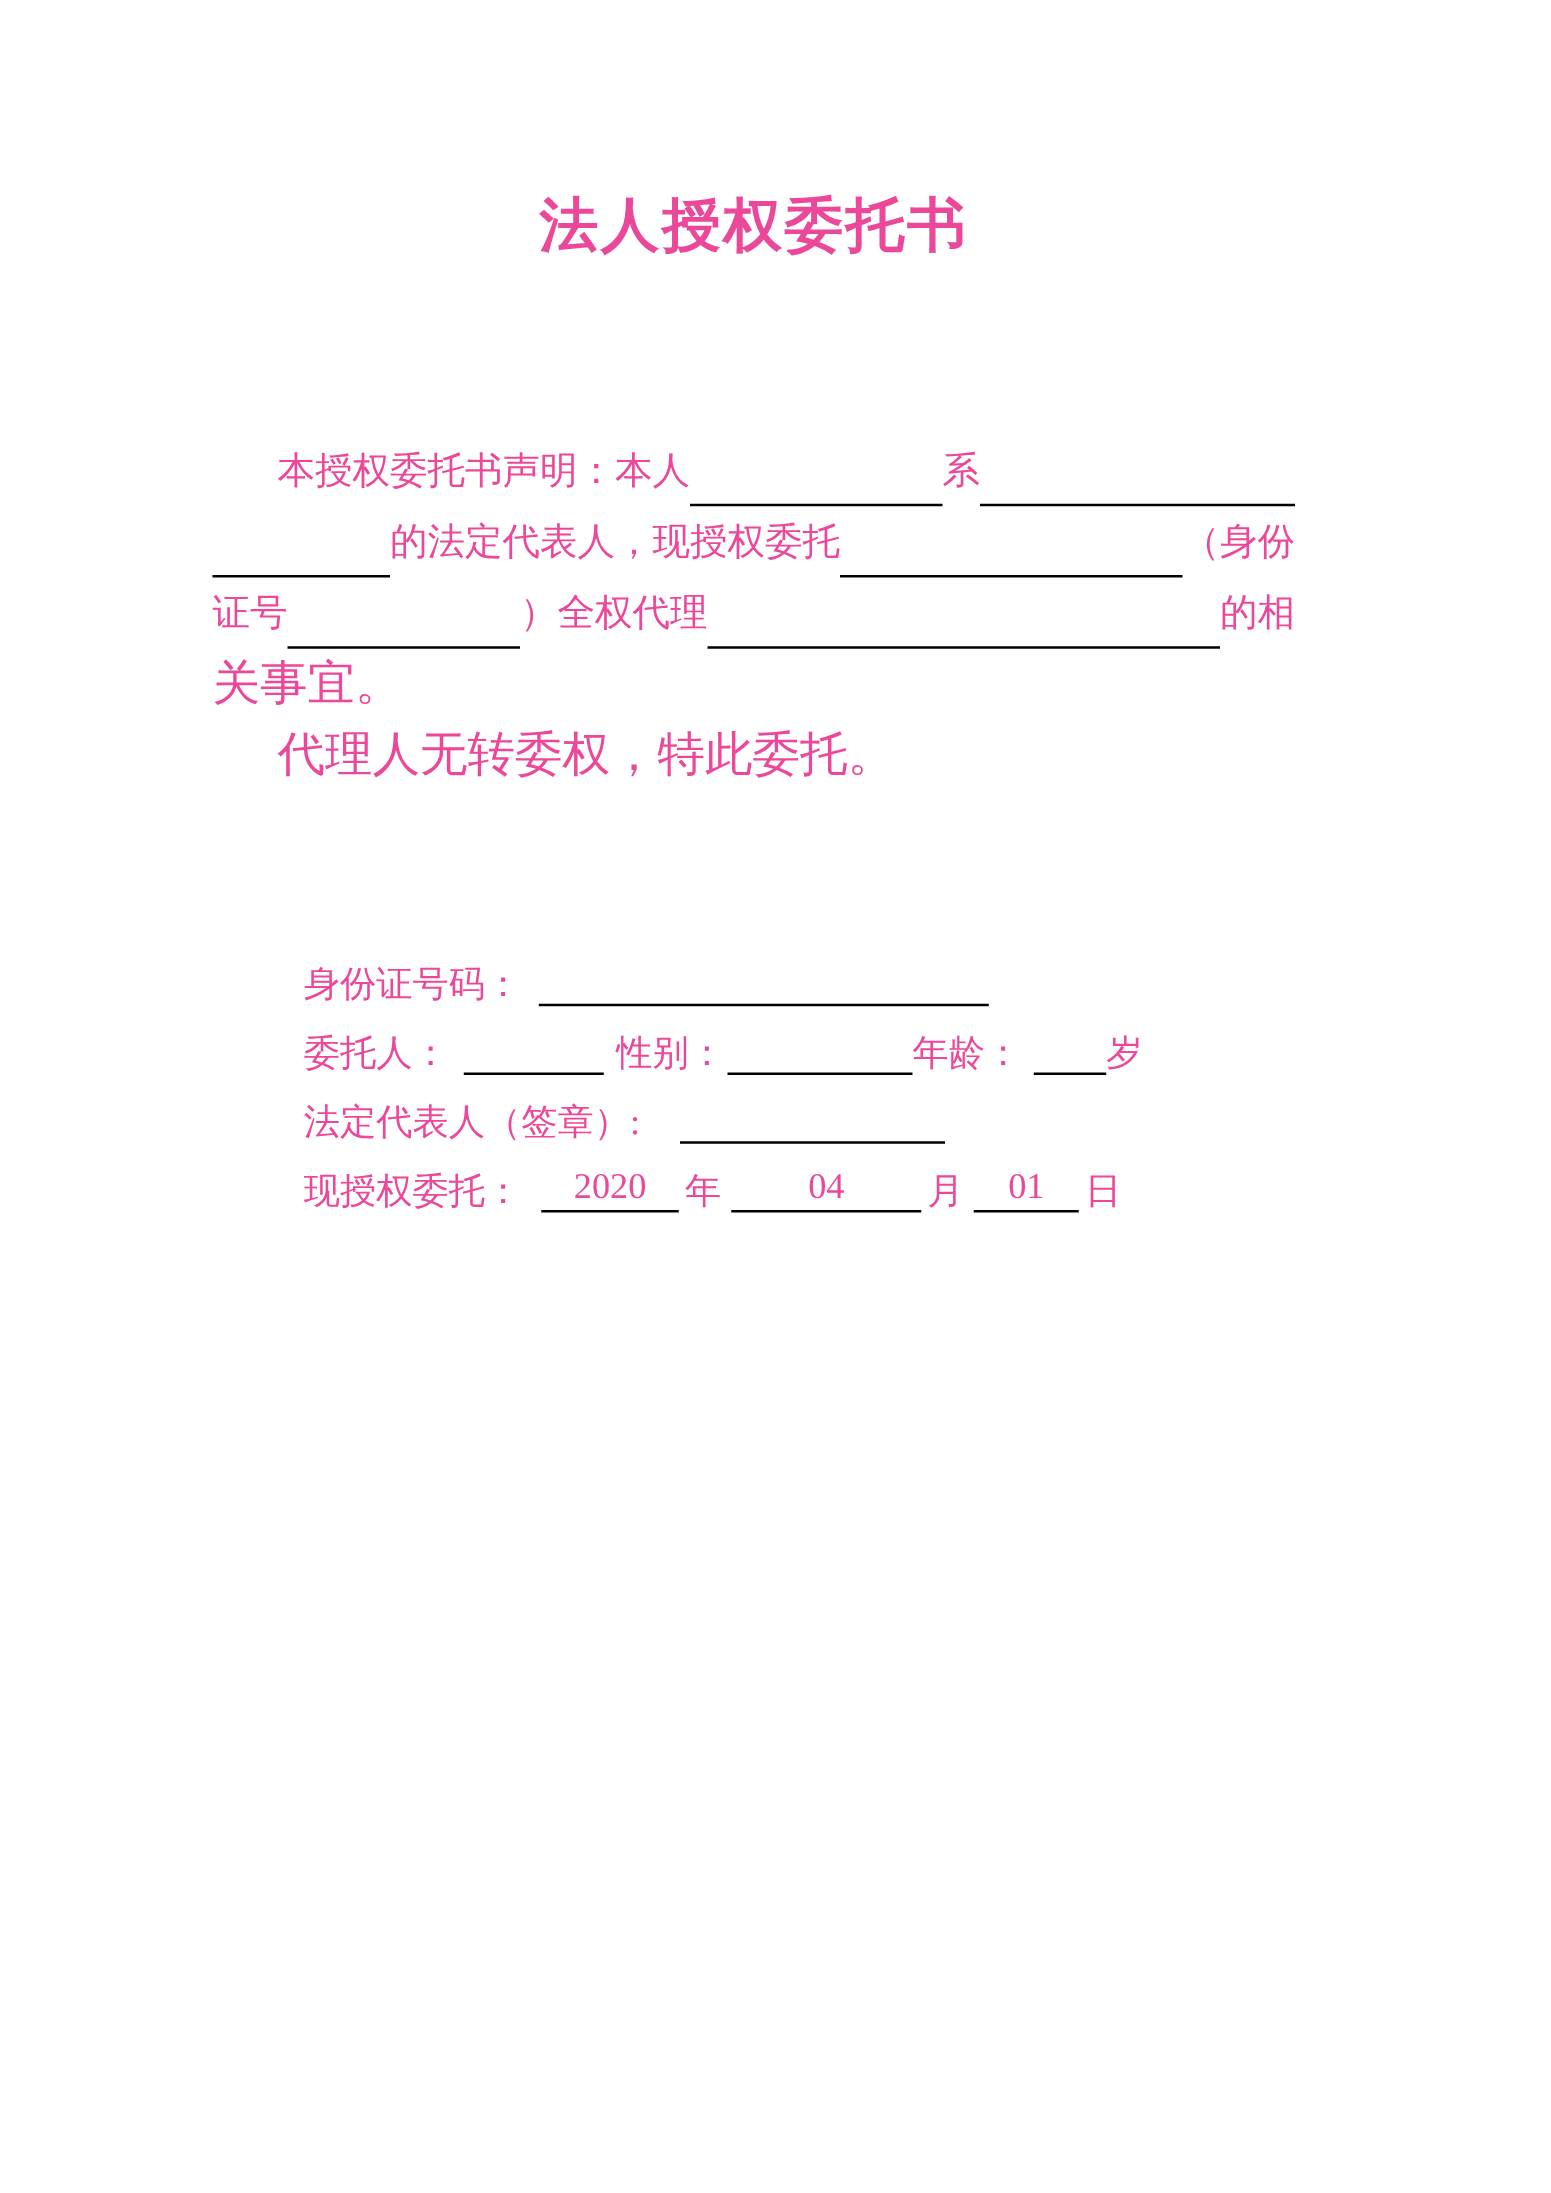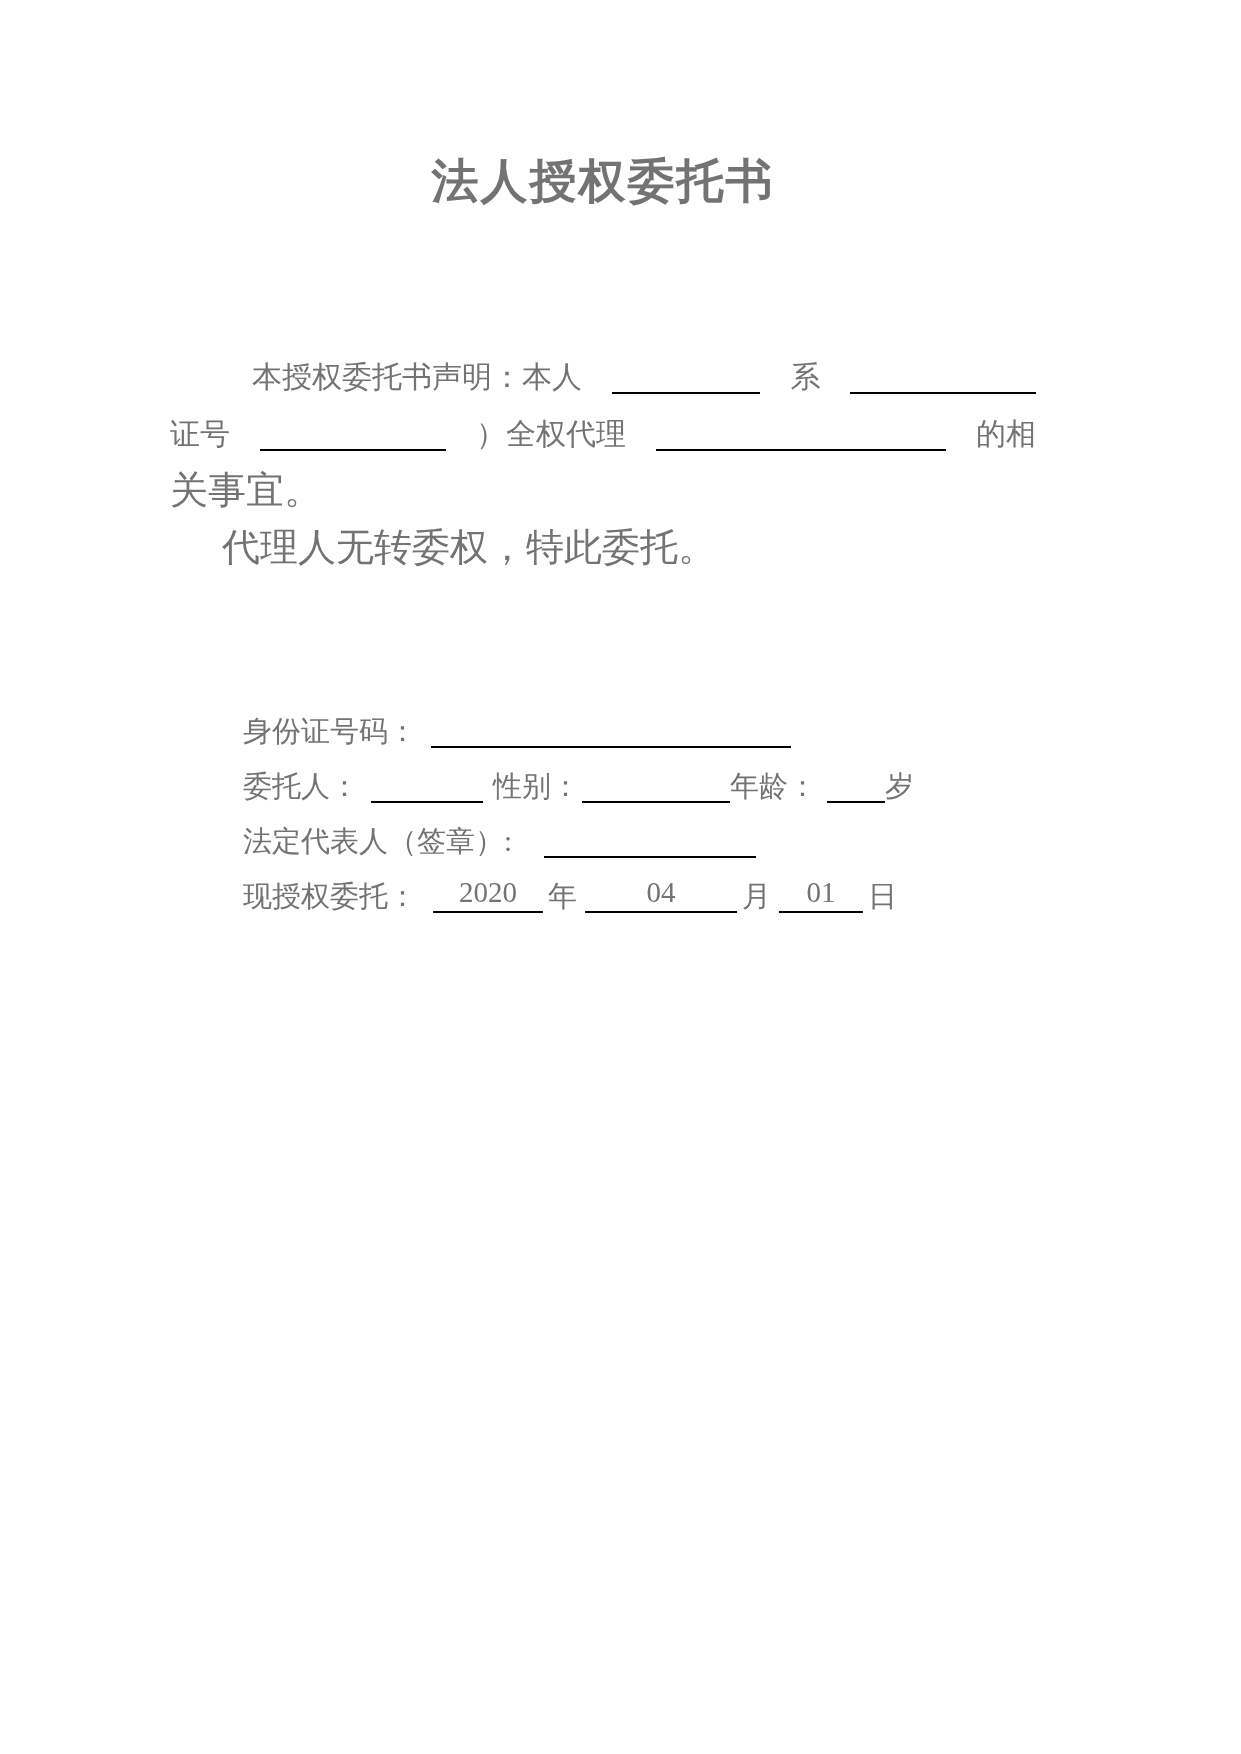--- a/index.html
+++ b/index.html
@@ -3,21 +3,21 @@
 <meta charset="utf-8">
 <style>
   html, body { margin: 0; padding: 0; }
   body { background: #e8e8e8; }
   .page {
     position: relative;
     width: 1241px;
     height: 1754px;
     margin: 0 auto;
     background: #ffffff;
-    color: #737373;
+    color: #ec4899;
     font-family: "Liberation Serif", "DejaVu Serif", serif;
     overflow: hidden;
   }
   .content {
     position: absolute;
     left: 170px;
     top: 0;
     width: 866px;
   }
   .doc-title {
@@ -27,25 +27,24 @@
     font-weight: bold;
     line-height: 62px;
     letter-spacing: 2px;
   }
   .declaration {
     margin-top: 136px;
     font-size: 30px;
   }
   .pline {
     display: flex;
-    align-items: flex-start;
+    align-items: flex-end;
     height: 57px;
     line-height: 57px;
     white-space: pre;
-    gap: 30px;
   }
   .plain-line {
     height: 57px;
     line-height: 57px;
     font-size: 38px;
   }
   .indent { display: inline-block; width: 52px; flex: 0 0 52px; }
   .blank {
     border-bottom: 2px solid #000000;
     height: 46px;
@@ -102,20 +101,26 @@
 
     <div class="declaration">
       <div class="pline">
         <span class="indent"></span>
         <span>本授权委托书声明：本人</span>
         <span class="blank g1"></span>
         <span>系</span>
         <span class="blank g125"></span>
       </div>
       <div class="pline">
+        <span class="blank w142"></span>
+        <span>的法定代表人，现授权委托</span>
+        <span class="blank g1"></span>
+        <span>（身份</span>
+      </div>
+      <div class="pline">
         <span>证号</span>
         <span class="blank w186"></span>
         <span>）全权代理</span>
         <span class="blank g1"></span>
         <span>的相</span>
       </div>
       <div class="plain-line">关事宜。</div>
       <div class="plain-line closing-line">代理人无转委权，特此委托。</div>
     </div>
 

